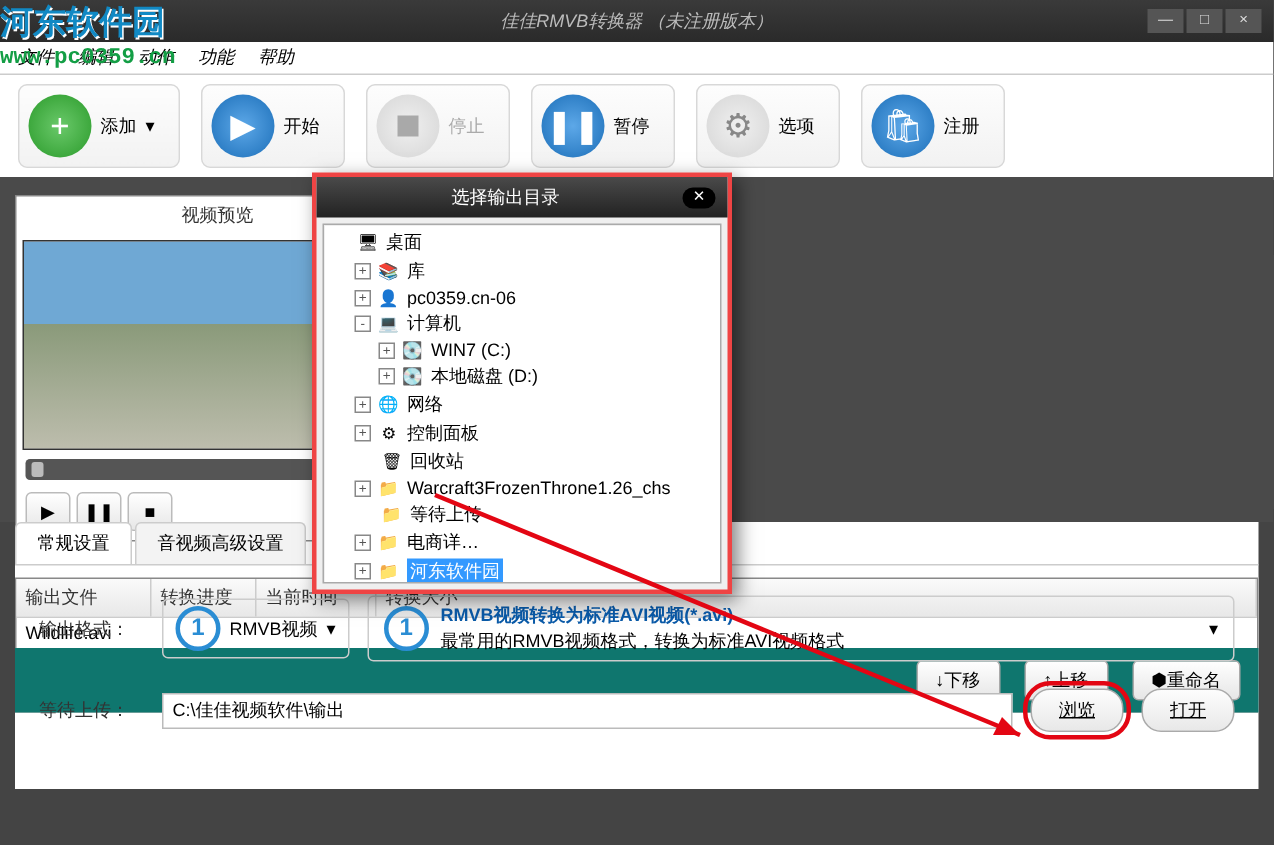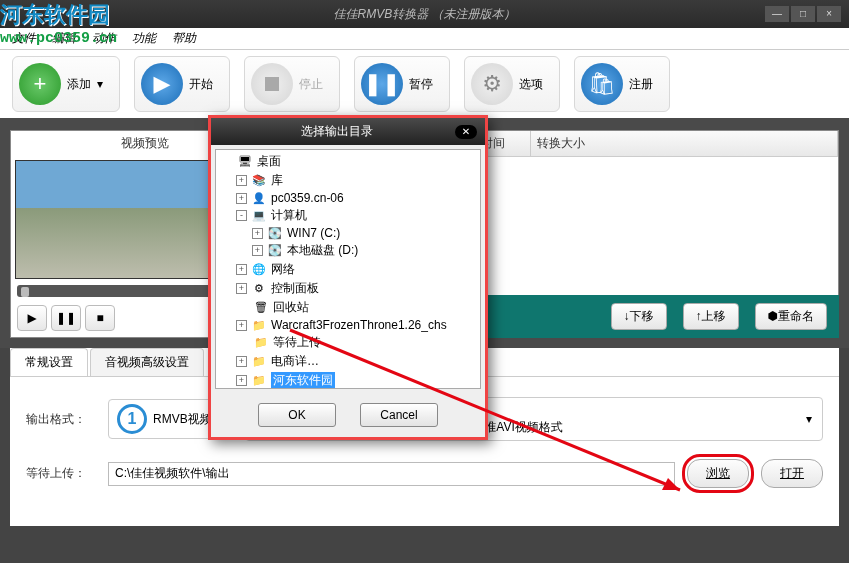--- a/index.html
+++ b/index.html
@@ -21,21 +21,21 @@
     .tool-btn { display: flex; align-items: center; gap: 6px; border: 1px solid #d8d8d8; border-radius: 6px; padding: 6px 16px 6px 6px; background: linear-gradient(#fdfdfd,#f2f2f2); cursor: pointer; }
     .tool-icon { width: 42px; height: 42px; border-radius: 50%; display: flex; align-items: center; justify-content: center; font-size: 22px; color: #fff; }
     .ic-add { background: radial-gradient(#6ac96a,#2a9a2a); }
     .ic-play { background: radial-gradient(#5da8e8,#1b6eb8); }
     .ic-stop { background: radial-gradient(#f0f0f0,#d5d5d5); color: #999; }
     .ic-stop .sq { width: 14px; height: 14px; background: #a9a9a9; }
     .ic-pause { background: radial-gradient(#5da8e8,#1b6eb8); }
     .ic-gear { background: radial-gradient(#f0f0f0,#d5d5d5); color: #888; }
     .ic-basket { background: radial-gradient(#5da8e8,#1b6eb8); }
     
-    .content { background: #4a4a4a; padding: 10px; display: flex; gap: 10px; height: 228px; }
+    .content { background: #4a4a4a; padding: 10px; display: flex; gap: 24px; height: 228px; flex-direction: column; }
     .preview { background: #fff; width: 270px; display: flex; flex-direction: column; border: 1px solid #888; }
     .preview-hdr { text-align: center; padding: 4px; color: #333; }
     .preview-video { margin: 4px; height: 140px; background: linear-gradient(#6fa8d4 0%, #6fa8d4 40%, #8a9a7a 40%, #bdbdad 100%); position: relative; border: 1px solid #333; }
     .preview-scrub { height: 14px; margin: 2px 6px; background: #555; border-radius: 3px; position: relative; }
     .preview-scrub::before { content:''; position:absolute; left:4px; top:2px; width:8px; height:10px; background:#bbb; border-radius:2px; }
     .preview-ctrls { display: flex; gap: 4px; padding: 6px; }
     .pv-btn { width: 30px; height: 26px; border: 1px solid #bbb; background: linear-gradient(#fff,#e7e7e7); border-radius: 4px; display:flex; align-items:center; justify-content:center; }
     
     .filelist { flex: 1; background: #fff; border: 1px solid #888; display: flex; flex-direction: column; }
     .fl-hdr { display: flex; background: linear-gradient(#fafafa,#e8e8e8); border-bottom: 1px solid #ccc; }
@@ -265,22 +265,18 @@
         <span class="exp">+</span>
         <span class="tn-icon folder">📁</span>
         <span>电商详…</span>
       </div>
       <div class="tree-node indent-1">
         <span class="exp">+</span>
         <span class="tn-icon folder">📁</span>
         <span class="sel">河东软件园</span>
       </div>
     </div>
-  <div class="dlg-btns">
-    <button>OK</button>
-    <button>Cancel</button>
-  </div>
 </div>
 
 <svg class="arrow-line" style="left:0;top:0" width="849" height="563">
   <line x1="290" y1="330" x2="680" y2="490" stroke="#e30613" stroke-width="3"></line>
   <polygon points="680,490 668,478 662,490" fill="#e30613"></polygon>
 </svg>
 
 </body></html>

